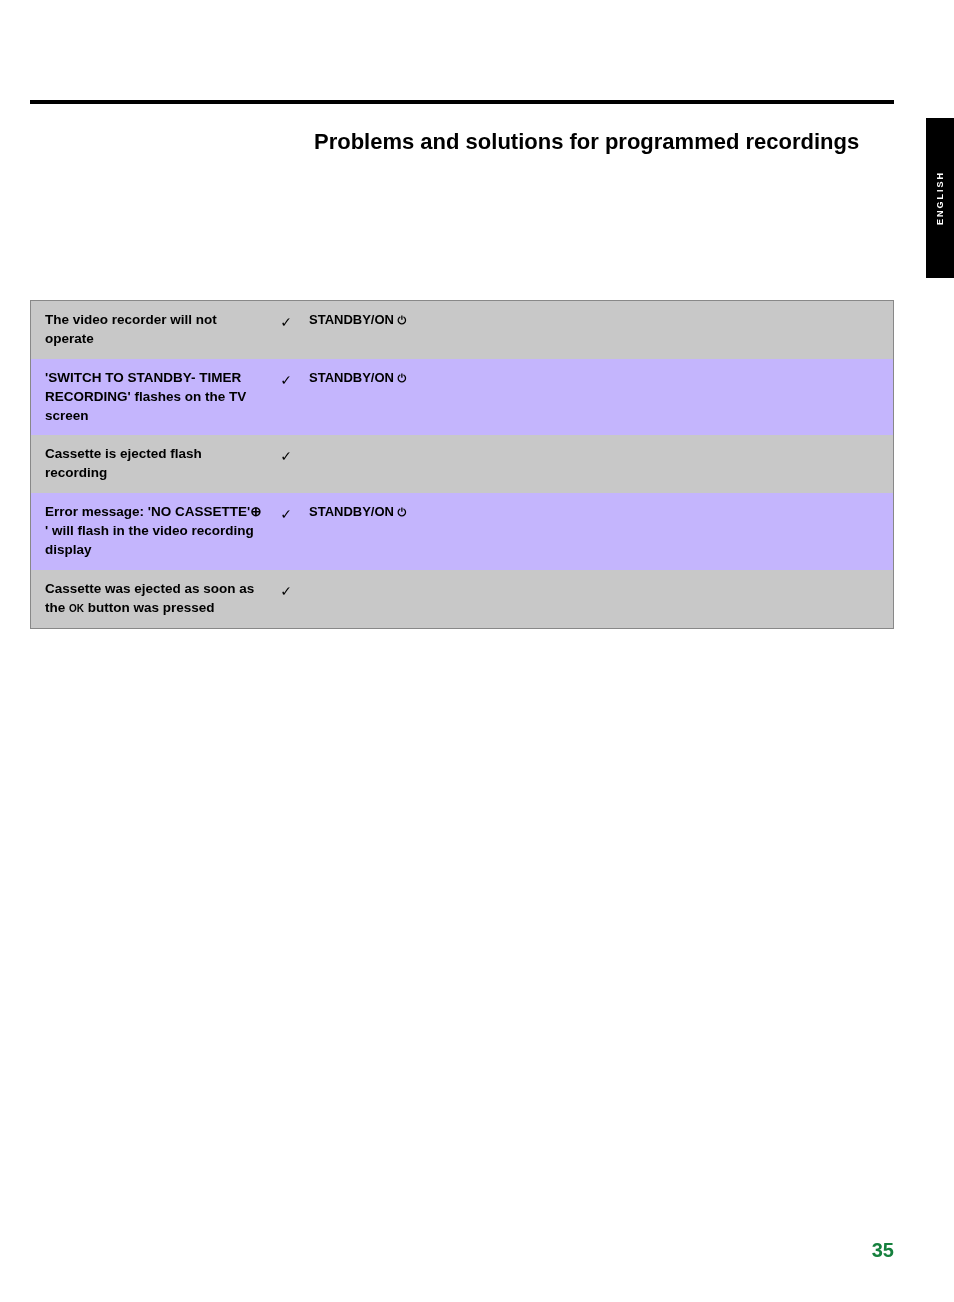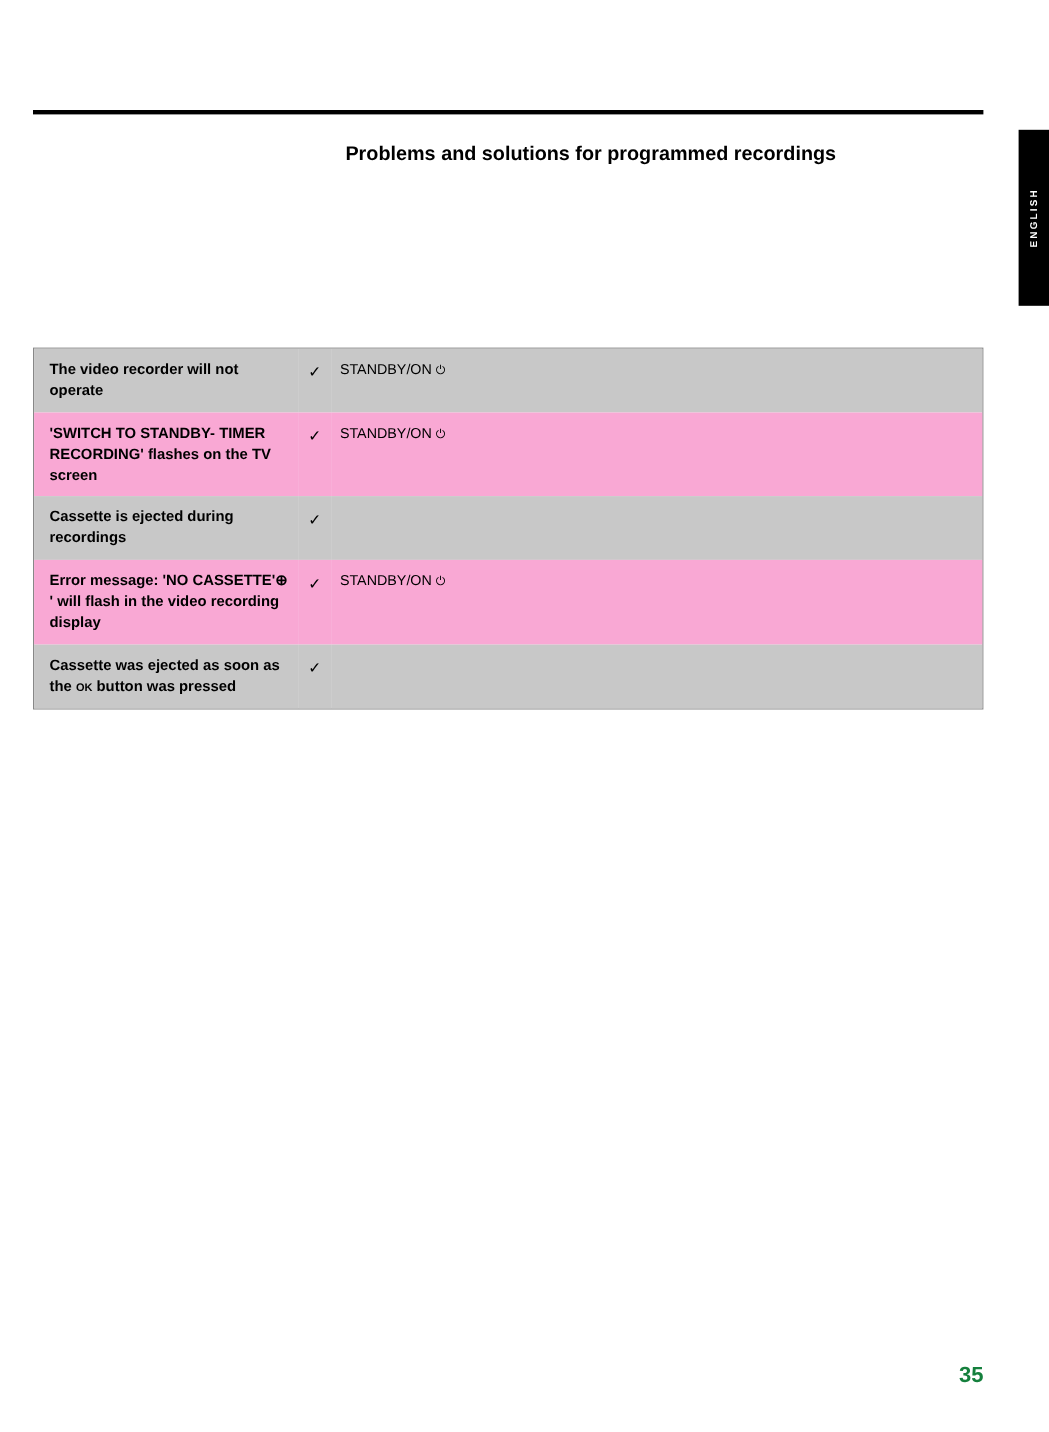--- a/index.html
+++ b/index.html
@@ -26,21 +26,21 @@
     .title-box {
       position: absolute;
       top: 118px;
       left: 300px;
       right: 60px;
       background: #fff;
       border: none;
       padding: 10px 14px 10px 14px;
     }
     .title-box h1 {
-      font-size: 18px;
+      font-size: 22px;
       font-weight: 900;
       line-height: 1.25;
       color: #000;
     }
 
     
     .side-label {
       position: absolute;
       top: 118px;
       right: 0px;
@@ -57,33 +57,33 @@
       font-weight: bold;
       letter-spacing: 2px;
       writing-mode: vertical-rl;
       transform: rotate(180deg);
       text-transform: uppercase;
     }
 
     
     .main-table-container {
       position: absolute;
-      top: 316px;
+      top: 300px;
       left: 30px;
       right: 60px;
       border: 1.5px solid #888;
     }
 
     table {
       width: 100%;
       border-collapse: collapse;
     }
 
     tr.shaded { background: #c8c8c8; }
-    tr.white { background: #f9a8d4; }
+    tr.white { background: #c4b5fd; }
 
     td {
       padding: 10px 8px;
       vertical-align: top;
       font-size: 13px;
       line-height: 1.4;
       color: #000;
     }
 
     td.problem {
@@ -98,21 +98,21 @@
       text-align: center;
       font-size: 14px;
       padding-top: 12px;
     }
 
     td.solution {
       font-size: 13px;
     }
 
     .standby-bold {
-      font-weight: normal;
+      font-weight: bold;
       font-size: 13px;
       margin-top: 32px;
     }
 
     .power-sym {
       font-size: 11px;
     }
 
     .ok-small {
       font-size: 10px;
@@ -157,21 +157,21 @@
 
     <tr class="white">
       <td class="problem">'SWITCH TO STANDBY- TIMER RECORDING' <strong>flashes on the TV screen</strong></td>
       <td class="check">✓</td>
       <td class="solution">
         <span class="standby-bold">STANDBY/ON <span class="power-sym">⏻</span></span>
       </td>
     </tr>
 
     <tr class="shaded">
-      <td class="problem">Cassette is ejected during recordings</td>
+      <td class="problem">Cassette is ejected flash recording</td>
       <td class="check">✓</td>
       <td class="solution"></td>
     </tr>
 
     <tr class="white">
       <td class="problem">Error message: 'NO CASSETTE'⊕ <strong>' will flash in the video recording display</strong></td>
       <td class="check">✓</td>
       <td class="solution">
         <span class="standby-bold">STANDBY/ON <span class="power-sym">⏻</span></span>
       </td>

